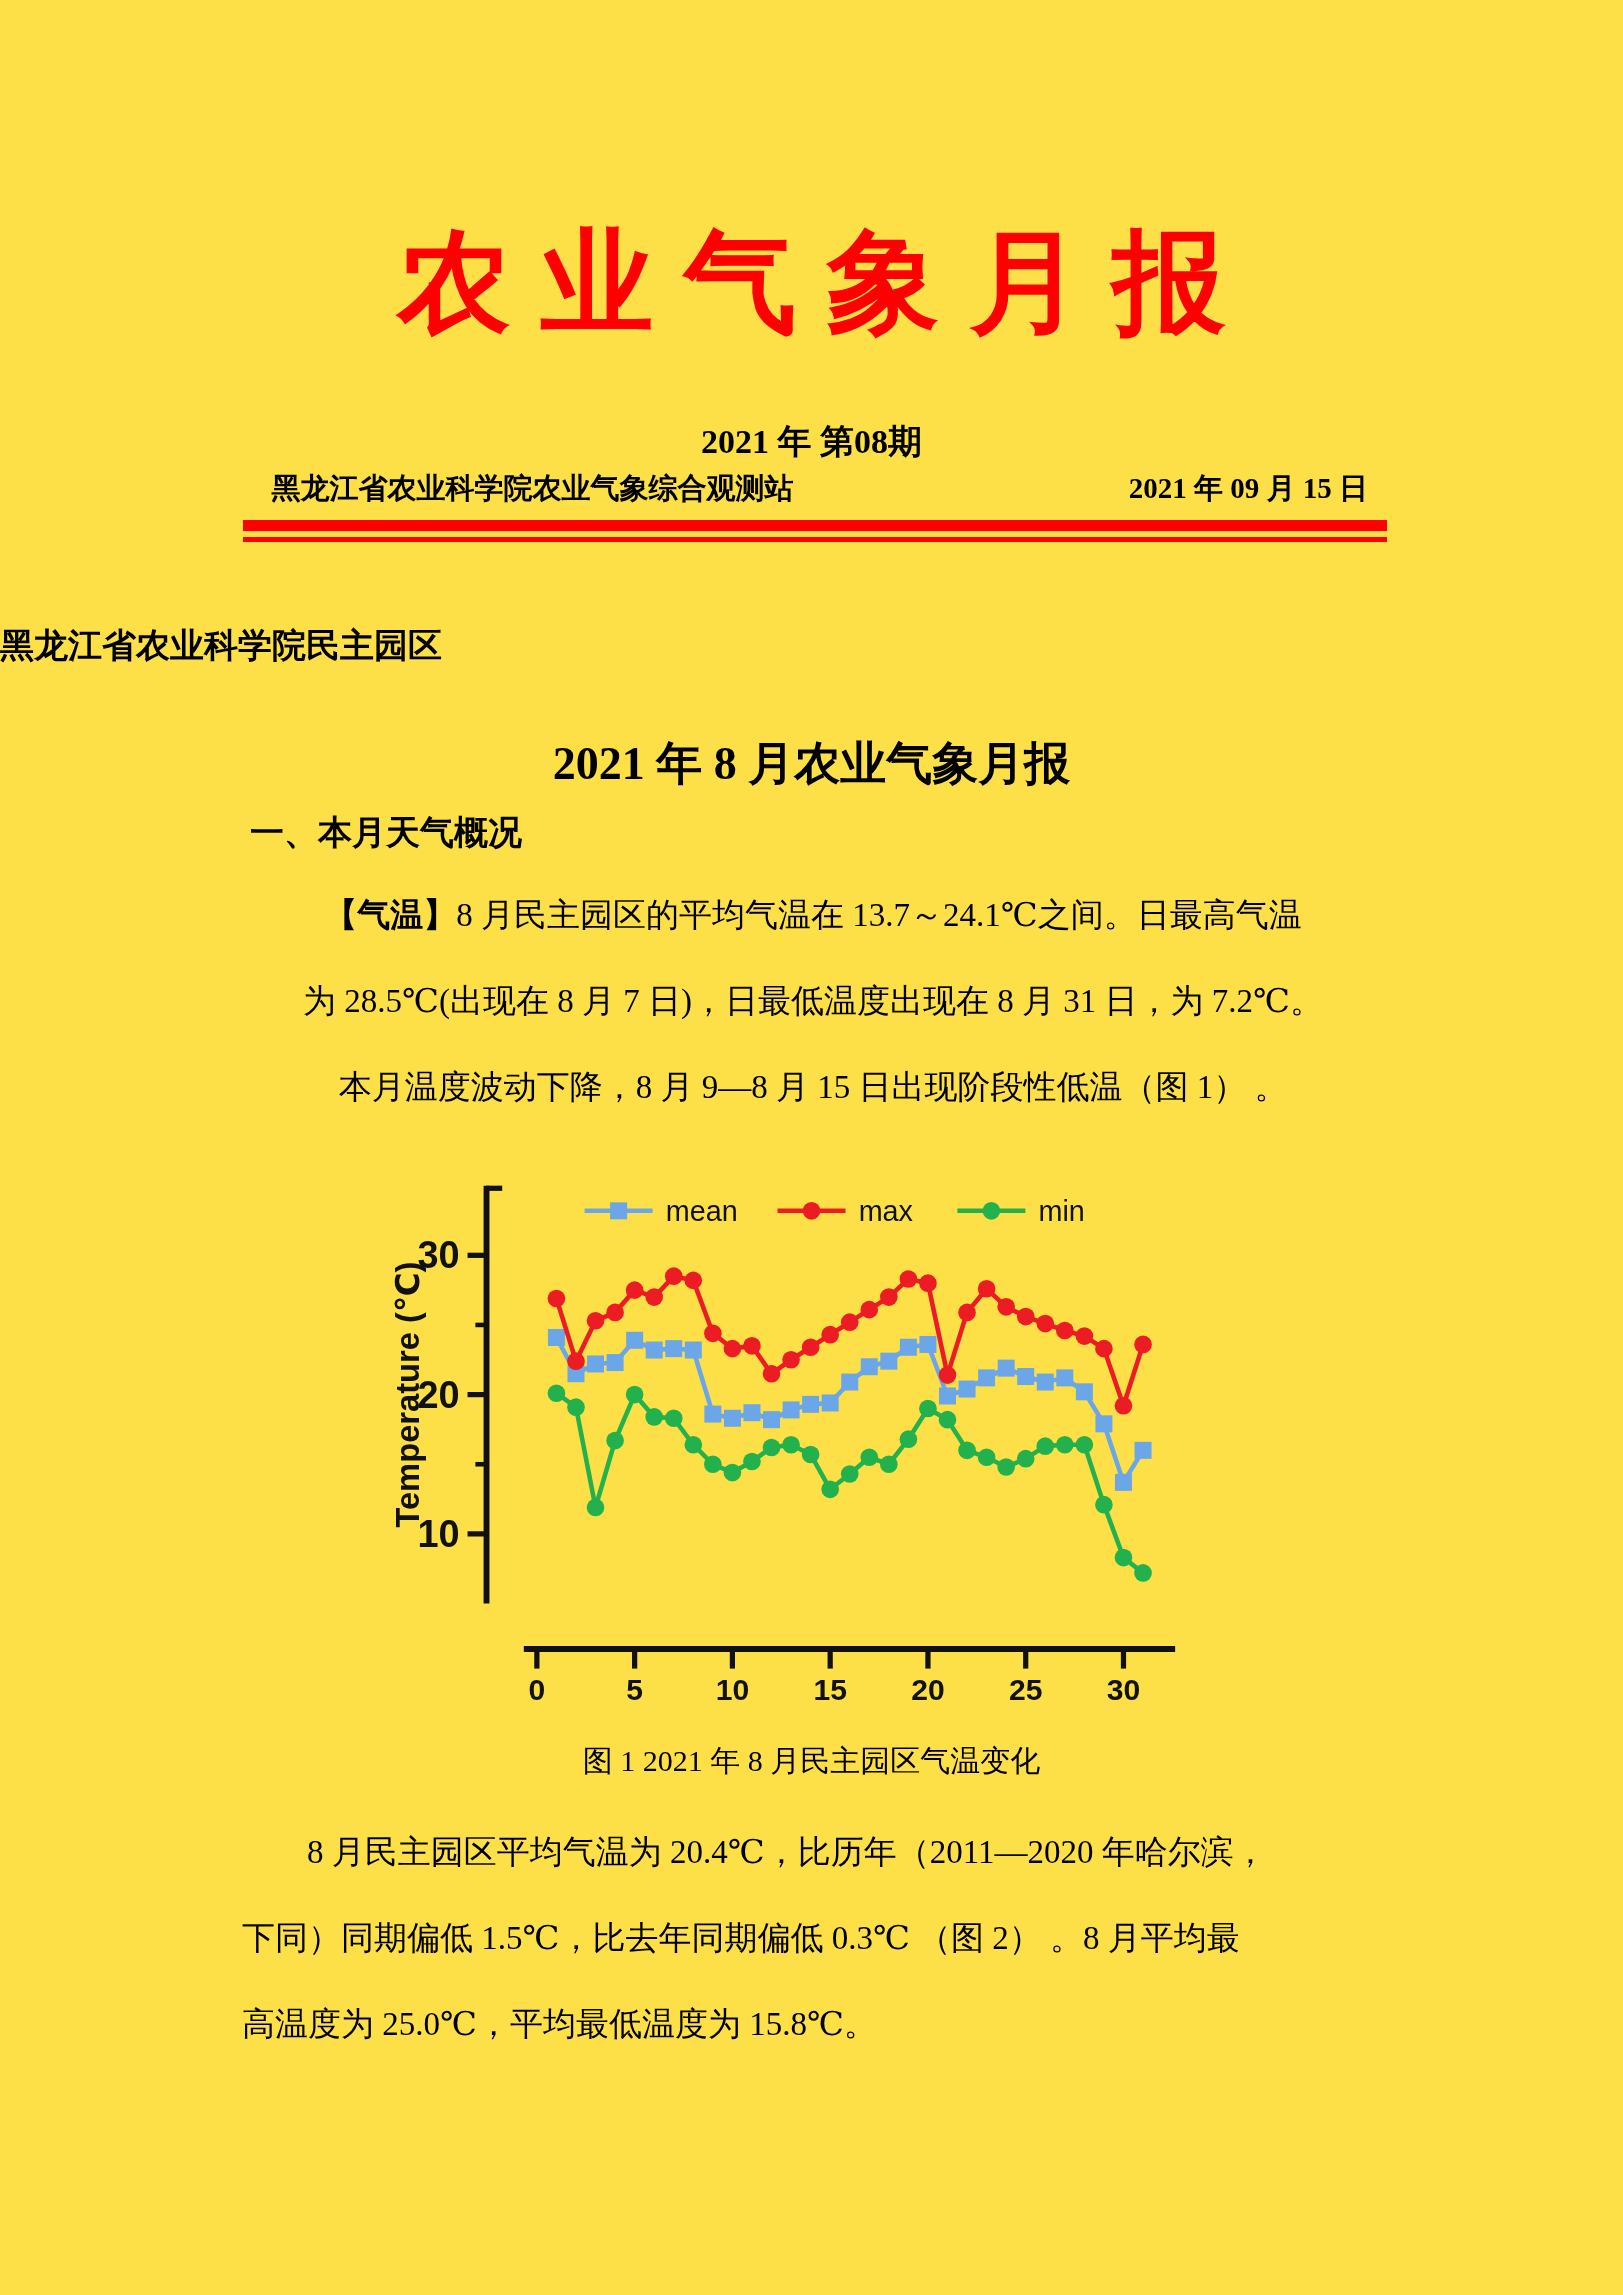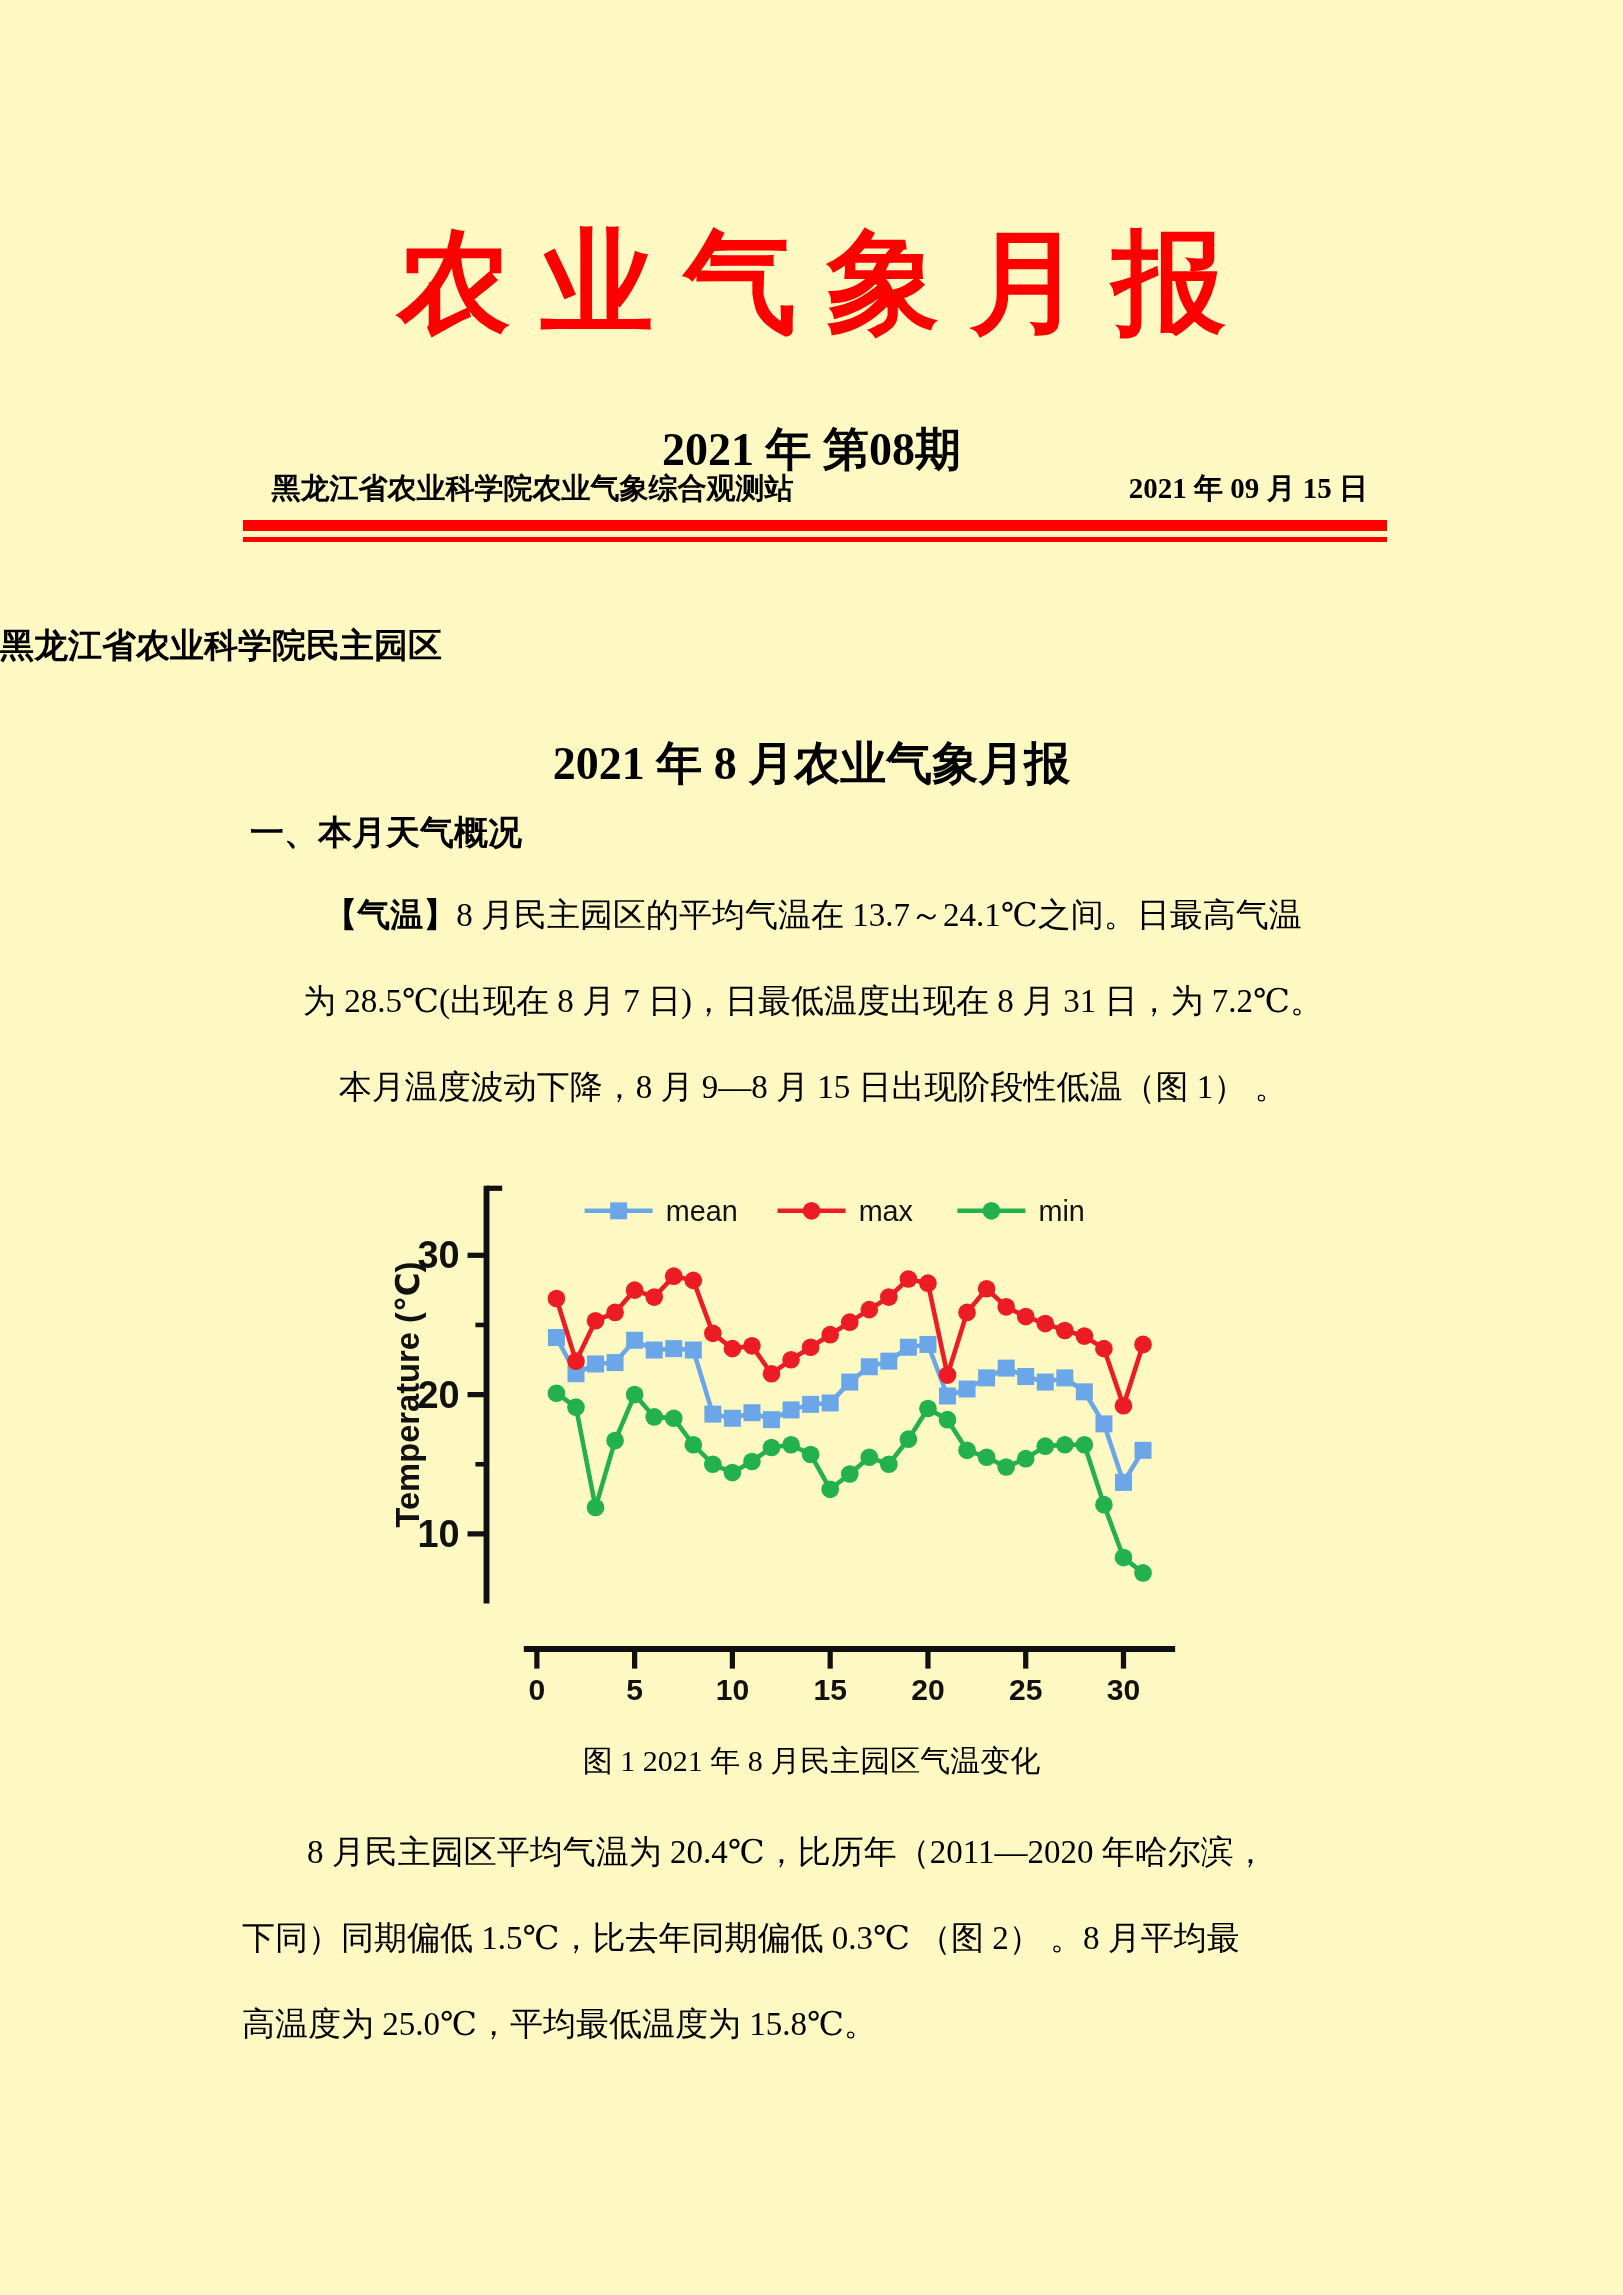--- a/index.html
+++ b/index.html
@@ -1,28 +1,28 @@
 <!DOCTYPE html>
 <html style="font-size:10.5px"><head>
 <meta charset="utf-8">
 <style>
   html, body { margin:0; padding:0; background:#ffffff; }
   .page {
-    position:relative; width:1623px; height:2295px; background:#fef9c3;
+    position:relative; width:1623px; height:2295px; background:#fde047;
     font-family:"Liberation Serif","DejaVu Serif","DejaVu Sans",serif;
     color:#000; overflow:hidden;
   }
   .doc-title {
     position:absolute; top:221px; left:0; width:100%;
     text-align:center; font-size:113px; line-height:1.1; font-weight:bold;
     color:#ff0000; letter-spacing:30px; text-indent:30px; white-space:nowrap;
   }
   .issue-line {
     position:absolute; top:419px; left:0; width:100%;
-    text-align:center; font-size:46px; font-weight:bold;
+    text-align:center; font-size:34px; font-weight:bold;
   }
   .station-row {
     position:absolute; top:469px; left:242px; width:1139px;
     display:flex; justify-content:space-between; align-items:baseline;
     font-size:29px; font-weight:bold;
   }
   .station-row .station { margin-left:29.4px; }
   .station-row .pubdate { margin-right:13px; }
   .rule-thick { position:absolute; top:520px; left:243px; width:1144px; height:10.5px; background:#fe0000; }
   .rule-thin  { position:absolute; top:537px; left:243px; width:1144px; height:4.6px;  background:#fe0000; }

